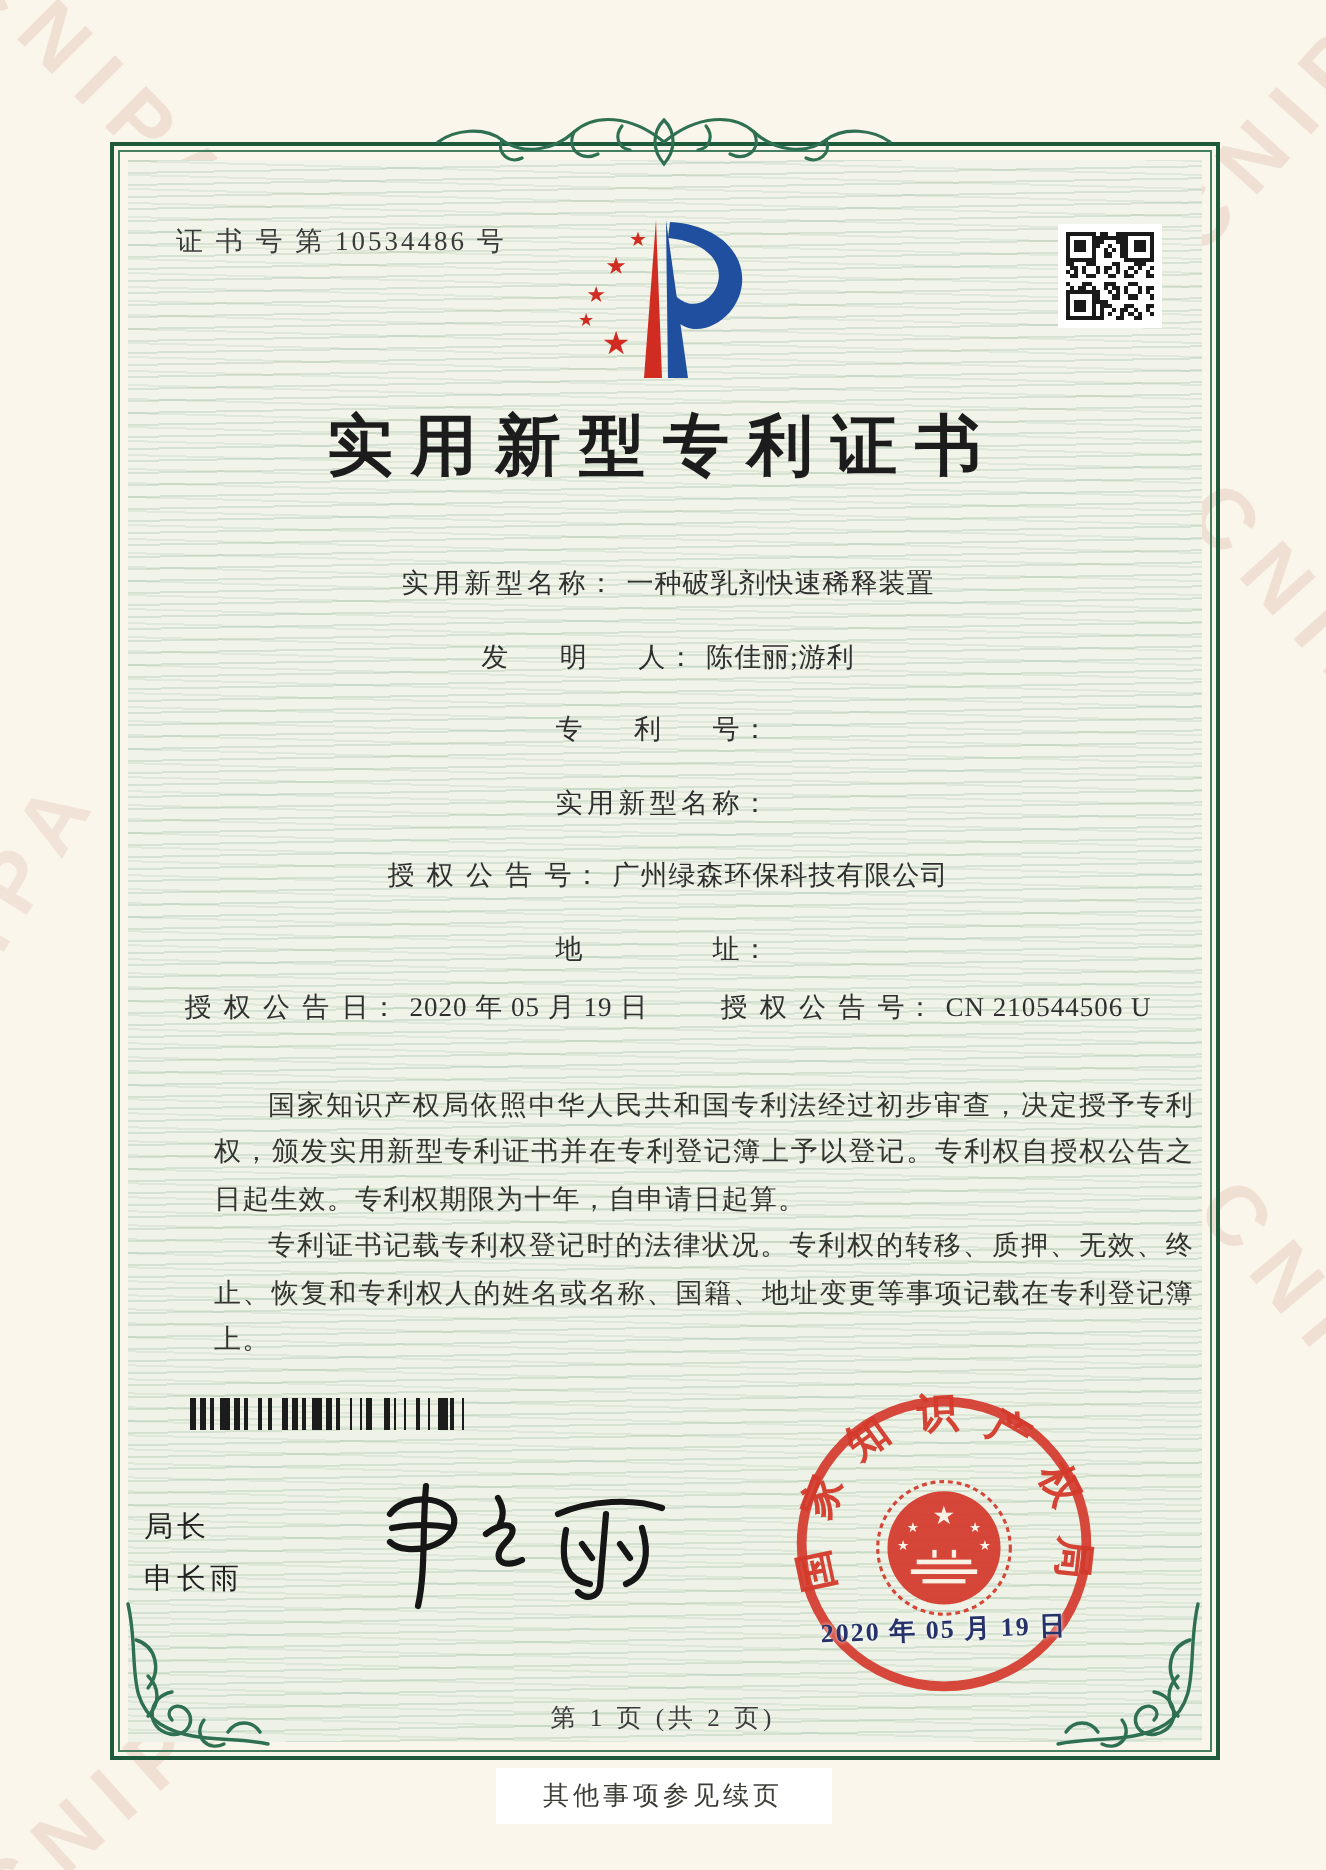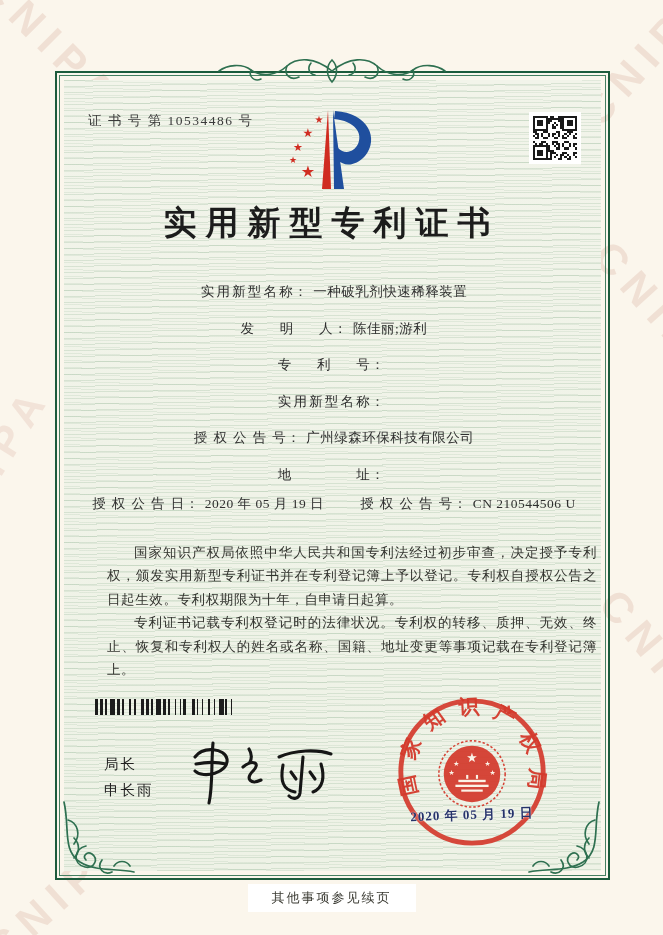--- a/index.html
+++ b/index.html
@@ -79,21 +79,21 @@
     font-size:13.5px;line-height:23.4px;color:#33342f;
     letter-spacing:.6px;text-align:justify;margin-left:20px;
   }
   .paras p{margin:0;text-indent:2em;}
   .barcode{
     position:absolute;left:95px;top:699px;width:172px;height:16px;
     display:flex;align-items:stretch;overflow:hidden;
   }
   .barcode span{display:block;height:100%;}
   .director{
-    position:absolute;left:104px;top:751px;
+    position:absolute;left:72px;top:751px;
     font-family:"Liberation Sans","DejaVu Sans",sans-serif;
     font-size:14.5px;color:#222;letter-spacing:2px;line-height:26px;
   }
   .signature{position:absolute;left:183px;top:733px;}
   .seal{position:absolute;left:394px;top:694px;width:156px;height:156px;z-index:4;}
   .seal-date{
     position:absolute;left:0;bottom:26px;width:156px;text-align:center;
     font-size:13px;font-weight:bold;color:#26336b;letter-spacing:1px;
     transform:rotate(-2deg);text-shadow:0 0 2px #fff;
   }
@@ -770,16 +770,17 @@
             <rect x="63" y="93" width="34" height="2.4"></rect>
             <rect x="69" y="98" width="22" height="2.2"></rect>
             <rect x="74" y="83" width="2.2" height="4"></rect>
             <rect x="84" y="83" width="2.2" height="4"></rect>
           </g>
         </g>
       </svg>
       <div class="seal-date">2020 年 05 月 19 日</div>
     </div>
 
+    <div class="page-info">第 1 页 (共 2 页)</div>
     <div class="note-box">其他事项参见续页</div>
 
   </div>
 </div>
 
 </body></html>

